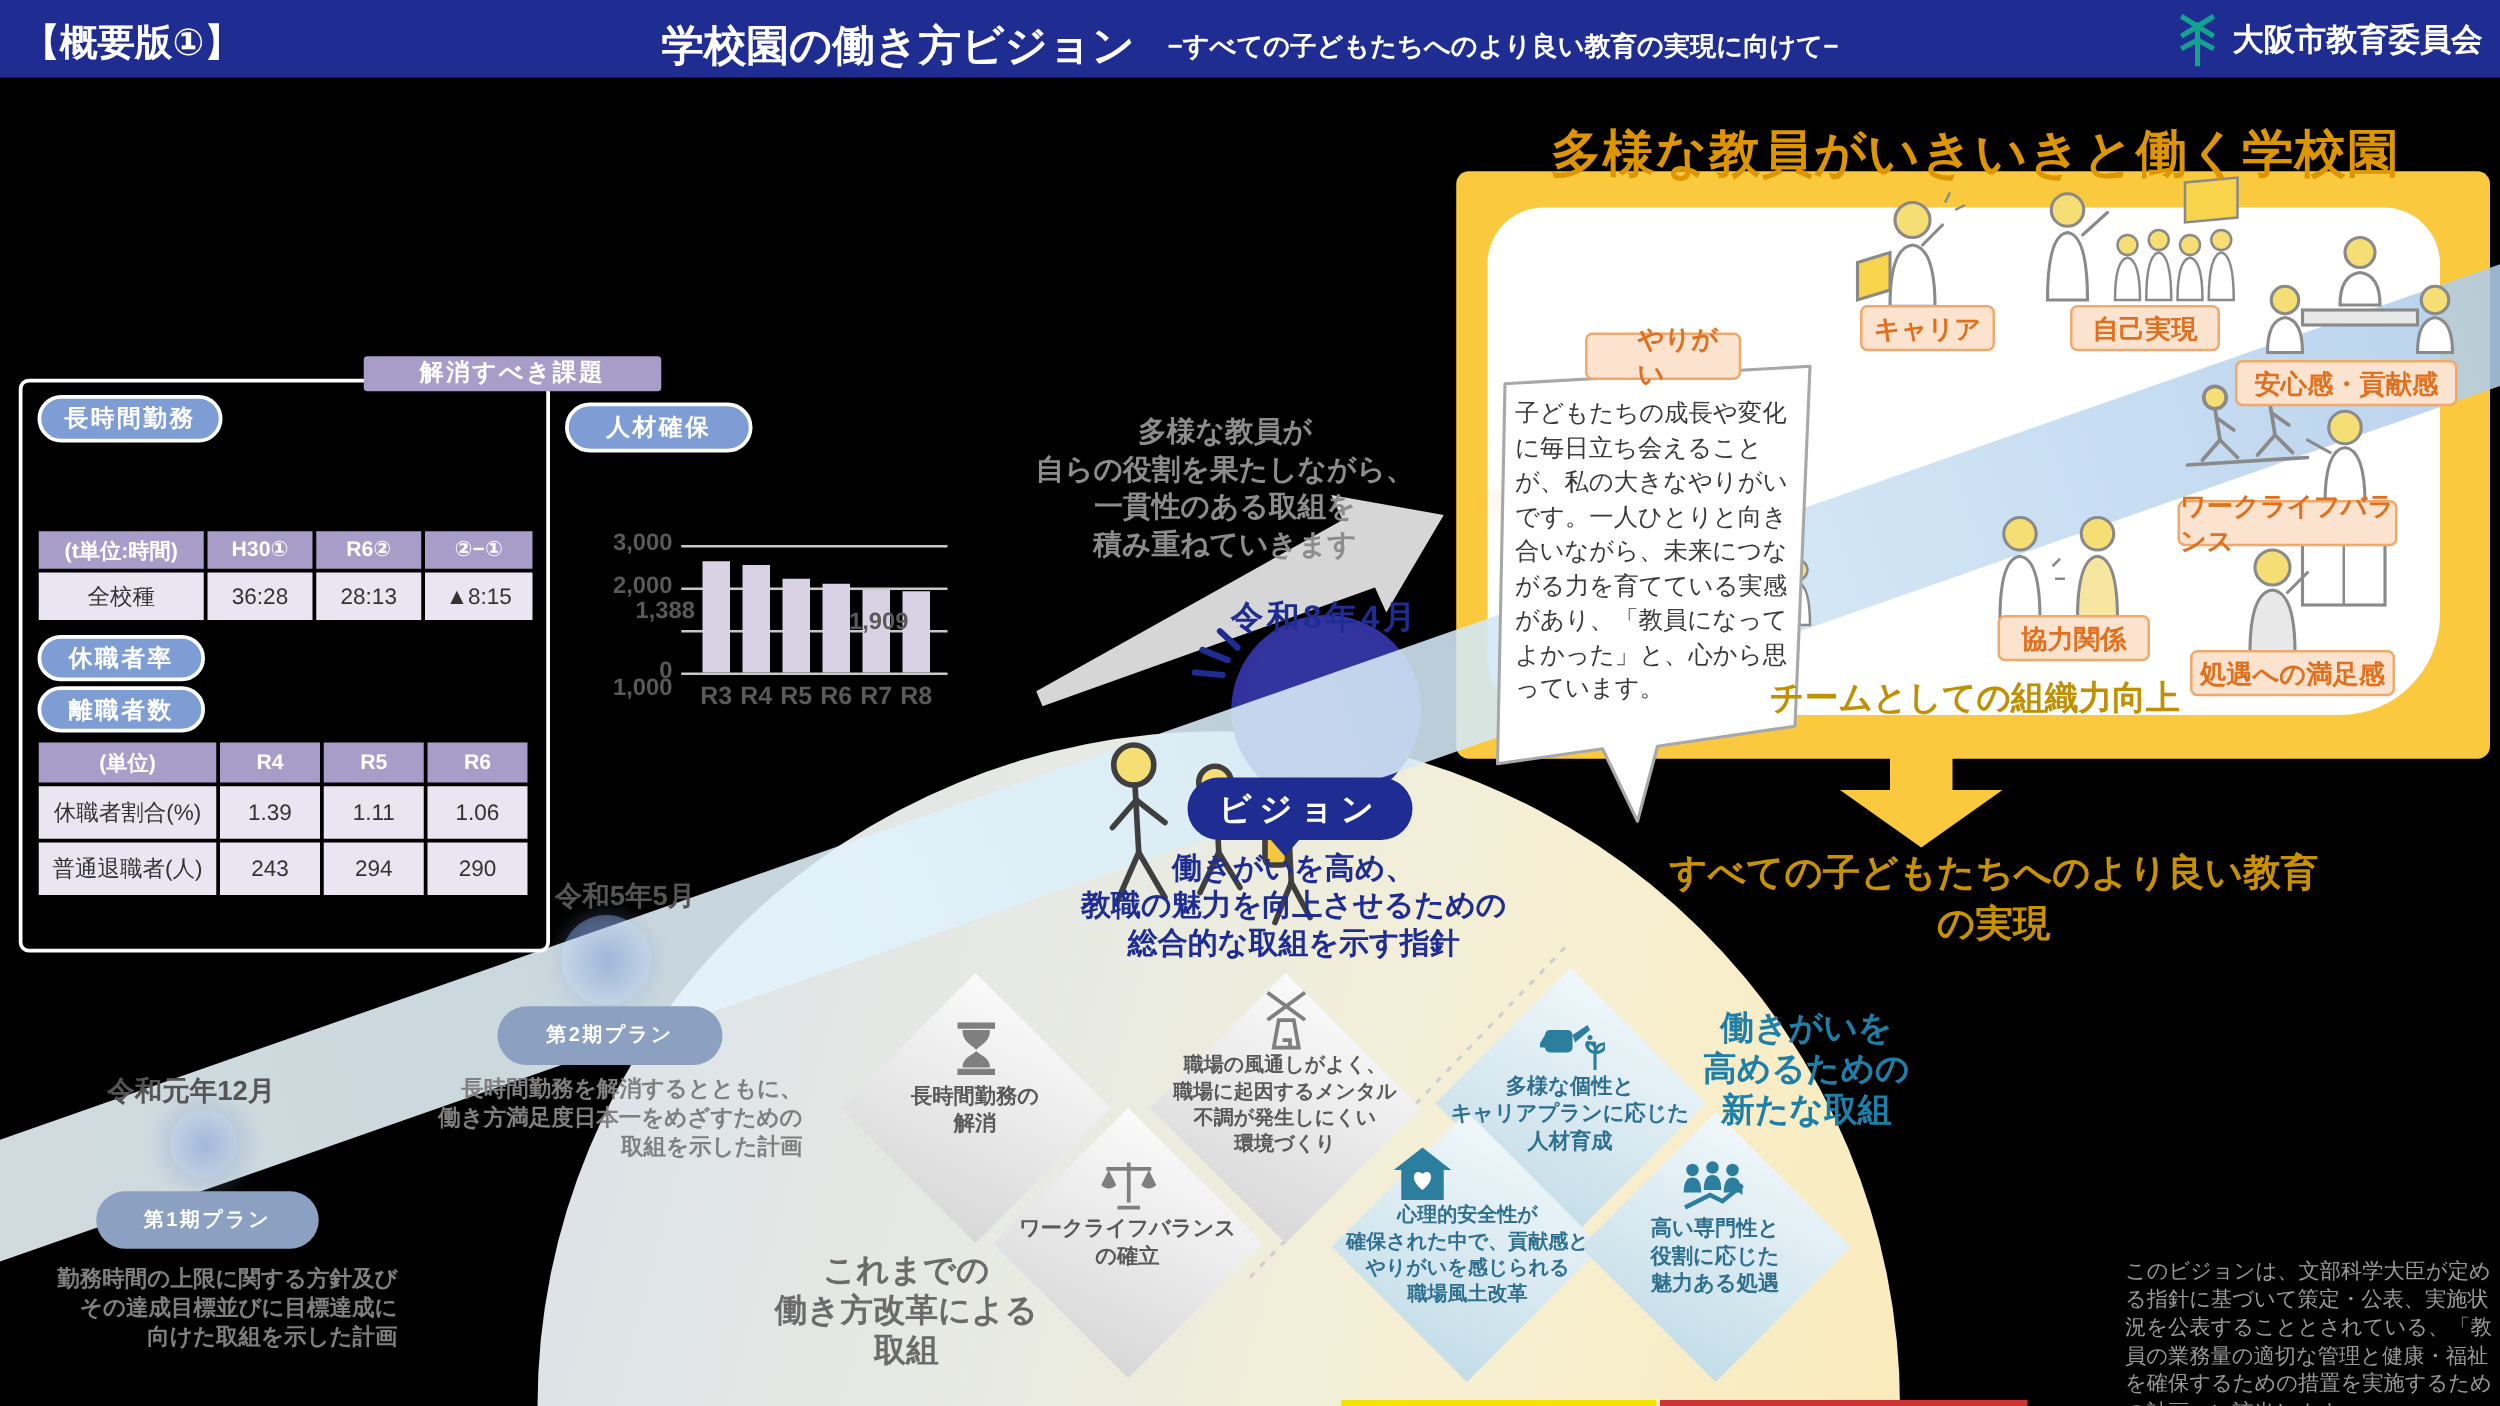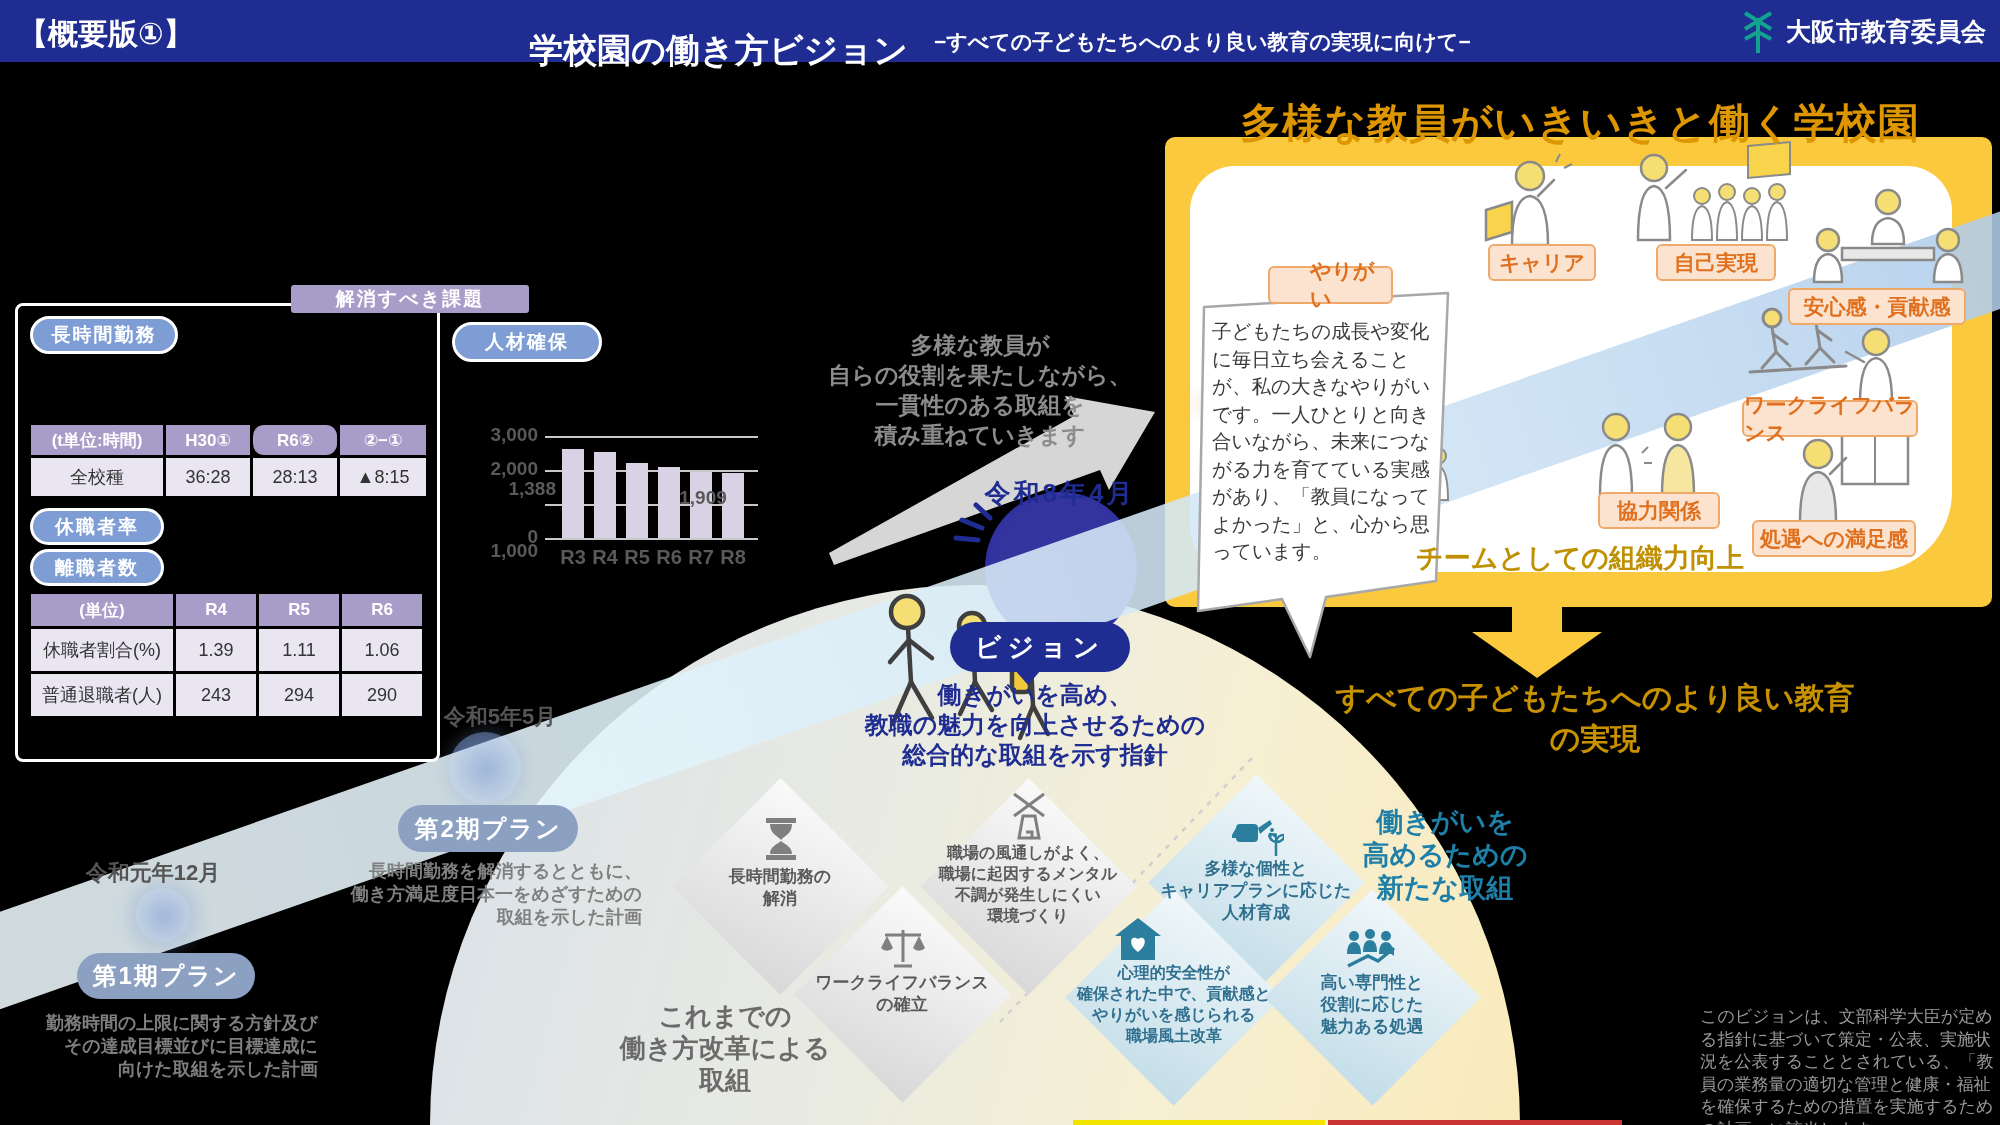--- a/index.html
+++ b/index.html
@@ -4,21 +4,21 @@
 <style>
   html,body{margin:0;padding:0;background:#000;}
   #canvas{position:relative;width:2000px;height:1125px;background:#000;overflow:hidden;
           font-family:"Liberation Sans","DejaVu Sans",sans-serif;}
   .abs{position:absolute;}
   .ml{white-space:pre-line;}
   .ctr{text-align:center;}
   
   #hdr{left:0;top:0;width:2000px;height:62px;background:#1F2D92;z-index:50;}
   #hdr-edition{left:18px;top:14px;color:#fff;font-size:30px;font-weight:bold;}
-  #hdr-title-wrap{left:400px;top:0;width:1200px;height:62px;display:flex;align-items:flex-start;justify-content:center;gap:26px;padding-top:28px;box-sizing:border-box;}
+  #hdr-title-wrap{left:400px;top:0;width:1200px;height:62px;display:flex;align-items:center;justify-content:center;gap:26px;padding-top:12px;box-sizing:border-box;}
   #hdr-title{color:#fff;font-size:34px;font-weight:bold;}
   #hdr-sub{color:#fff;font-size:21px;font-weight:bold;}
   #hdr-logo{right:14px;top:8px;display:flex;align-items:center;gap:8px;}
   #hdr-org{color:#fff;font-size:25px;font-weight:bold;}
   
   #panel{left:15px;top:303px;width:419px;height:453px;border:3px solid #fff;border-radius:8px;z-index:45;}
   #panel-title{left:291px;top:285px;width:238px;height:28px;background:#A89CC8;color:#fff;font-size:19px;font-weight:bold;line-height:28px;text-align:center;border-radius:3px;letter-spacing:2px;z-index:46;}
   .pill-blue{background:#7D9DD4;border:3px solid #fff;border-radius:22px;color:#fff;font-size:19px;font-weight:bold;display:flex;align-items:center;justify-content:center;letter-spacing:2px;z-index:46;box-sizing:border-box;}
   table.tb{border-collapse:separate;border-spacing:3px;z-index:46;position:absolute;}
   table.tb th{background:#A89CC8;color:#fff;font-size:17px;font-weight:bold;text-align:center;}
@@ -28,21 +28,21 @@
   .gline{position:absolute;left:95px;width:213px;height:2px;background:#C8C8C8;}
   .ytick{position:absolute;left:18px;width:70px;text-align:right;color:#595959;font-size:19px;font-weight:bold;}
   .bar{position:absolute;width:22px;background:#D8D2E4;}
   .xlabel{position:absolute;top:126px;width:34px;text-align:center;color:#595959;font-size:20px;font-weight:bold;}
   .vlabel{position:absolute;color:#595959;font-size:19px;font-weight:bold;}
   
   #band{left:-150px;top:855px;width:2400px;height:92px;z-index:20;transform-origin:320px 46px;transform:rotate(-19.3deg);
         background:linear-gradient(90deg,#F0FAFD 0%,#E2F3FB 35%,#CCE2F4 70%,#A9C7E8 100%);opacity:.88;}
   .node{border-radius:50%;background:radial-gradient(circle at 40% 35%,#47597B,#2E3B54);z-index:16;}
   .glow{border-radius:50%;background:radial-gradient(circle,rgba(125,152,205,.6),rgba(125,152,205,0) 70%);filter:blur(3px);z-index:22;}
-  .plan-pill{background:#8CA0C2;border-radius:24px;color:#fff;font-size:24px;font-weight:bold;display:flex;align-items:center;justify-content:center;z-index:40;letter-spacing:2px;}
+  .plan-pill{background:#8CA0C2;border-radius:24px;color:#fff;font-size:16px;font-weight:bold;display:flex;align-items:center;justify-content:center;z-index:40;letter-spacing:2px;}
   .plan-date{color:#555;font-size:22px;font-weight:bold;z-index:40;}
   .plan-desc{color:#7F7F7F;font-size:18px;font-weight:600;line-height:23px;z-index:40;text-align:right;}
   #arrow-text{left:790px;top:330px;width:380px;color:#8C8C8C;font-size:23px;font-weight:bold;line-height:30px;z-index:14;}
   #vision-date{left:965px;top:476px;width:190px;color:#1F2D92;font-size:26px;font-weight:bold;letter-spacing:3px;z-index:36;}
   #blue-circle{left:985px;top:492px;width:152px;height:152px;border-radius:50%;background:radial-gradient(circle at 50% 45%,#34349E 55%,#2020AE);z-index:10;}
   #vision-pill{left:950px;top:622px;width:180px;height:50px;background:#1F2D92;border-radius:26px;color:#fff;font-size:26px;font-weight:bold;display:flex;align-items:center;justify-content:center;letter-spacing:6px;z-index:38;}
   #vision-notch{left:1015px;top:670px;width:0;height:0;border-left:13px solid transparent;border-right:13px solid transparent;border-top:15px solid #1F2D92;z-index:38;}
   #vision-text{left:825px;top:680px;width:420px;color:#1F2D92;font-size:24px;font-weight:bold;line-height:30px;z-index:38;}
   
   #dome{left:430px;top:585px;width:1090px;height:1080px;border-radius:50%;z-index:5;
@@ -388,21 +388,21 @@
 
   <div id="panel" class="abs"></div>
   <div id="panel-title" class="abs">解消すべき課題</div>
   <div class="abs pill-blue" style="left:30px;top:316px;width:148px;height:38px;">長時間勤務</div>
 
   <table class="tb" style="left:28px;top:422px;">
     <tbody>
         <tr>
       <th style="width:130px;height:28px;">(t単位:時間)</th>
       <th style="width:82px;">H30①</th>
-      <th style="width:82px;border-radius:11px;">R6②</th>
+      <th style="width:82px;">R6②</th>
       <th style="width:84px;">②−①</th>
     </tr>
     <tr>
       <td style="height:36px;">全校種</td>
       <td>36:28</td>
       <td>28:13</td>
       <td>▲8:15</td>
     </tr>
   </tbody>
     </table>

